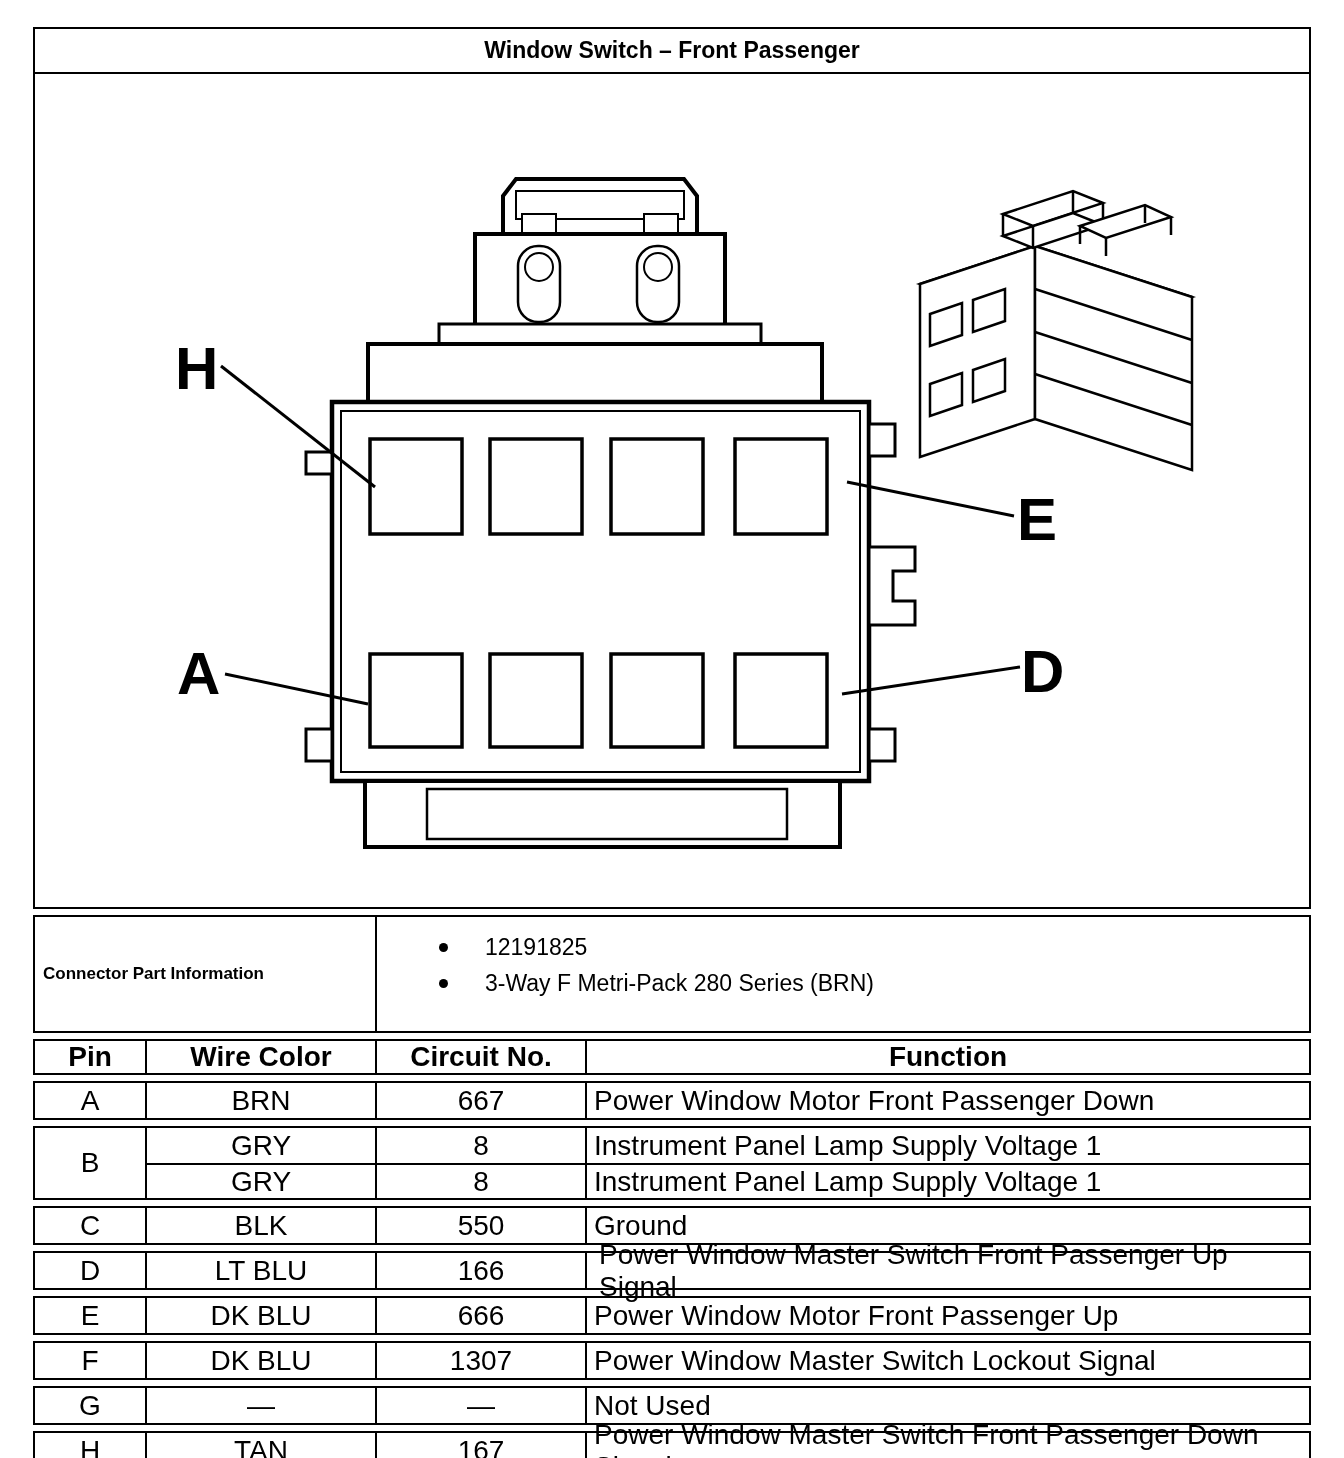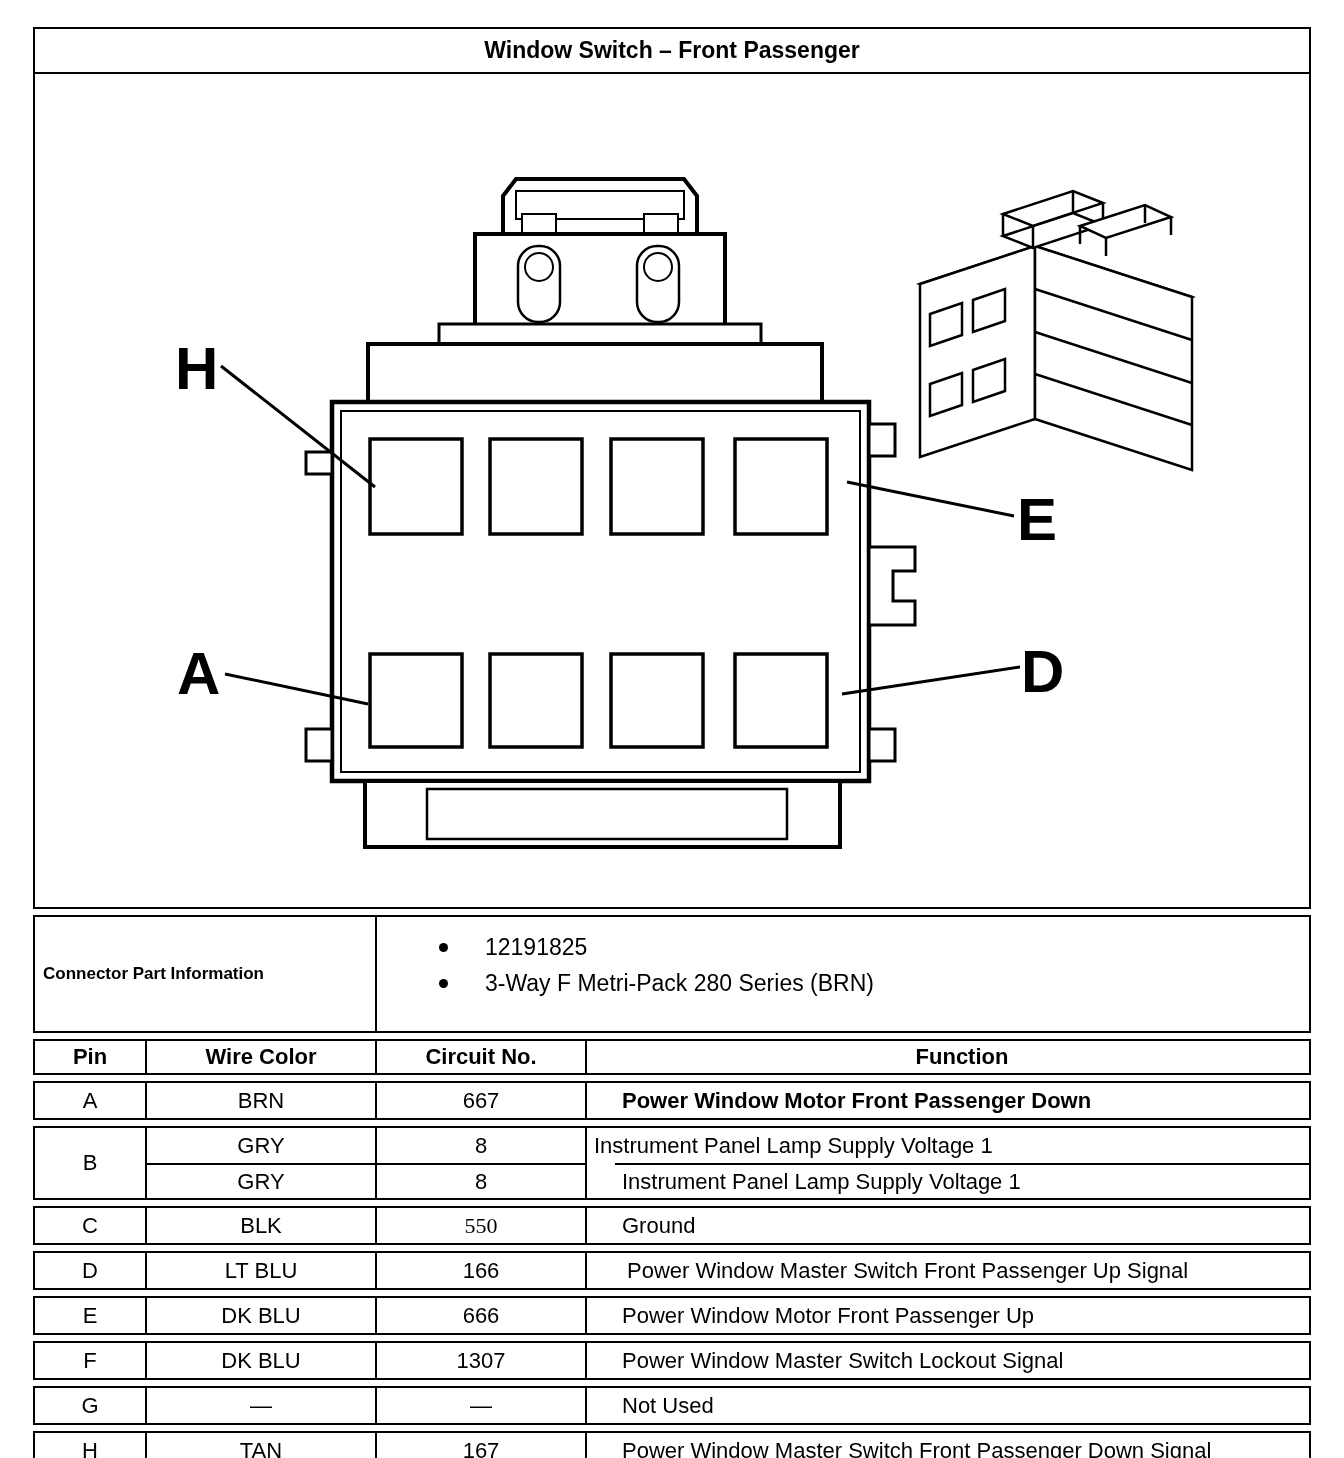--- a/index.html
+++ b/index.html
@@ -10,22 +10,22 @@
   .title-bar { height: 45px; border-bottom: 2px solid #000; display: flex; align-items: center; justify-content: center; font-weight: bold; font-size: 23px; }
   .diagram-area { height: 833px; overflow: hidden; }
   .cpi { margin-top: 6px; display: grid; grid-template-columns: 342px 1fr; height: 118px; }
   .cpi-label { border-right: 2px solid #000; display: flex; align-items: center; padding-left: 8px; font-weight: bold; font-size: 17px; }
   .cpi-list { list-style: none; margin: 12px 0 0 0; padding: 0 0 0 62px; font-size: 23px; }
   .cpi-list li { position: relative; padding-left: 46px; line-height: 36px; }
   .cpi-list li::before { content: ""; position: absolute; left: 0; top: 14px; width: 9px; height: 9px; border-radius: 50%; background: #000; }
   .grid-row { display: grid; grid-template-columns: 112px 230px 210px 1fr; }
   .header-row { margin-top: 6px; }
   .header-row .cell { height: 32px; font-weight: bold; }
-  .cell { display: flex; align-items: center; justify-content: center; border-right: 2px solid #000; font-size: 22px; text-align: center; }
-  .cell:last-child { border-right: none; margin-left: 28px; }
+  .cell { display: flex; align-items: center; justify-content: center; border-right: 2px solid #000; font-size: 28px; }
+  .cell:last-child { border-right: none; }
   .function-cell { border-right: none; justify-content: flex-start; padding-left: 7px; }
   .row-box { margin-top: 6px; }
   .cell.sub { border-top: 2px solid #000; }
 </style>
 </head>
 <body>
 
 <div class="page">
 
   <div class="box">
@@ -128,35 +128,35 @@
     <div class="cell">Wire Color</div>
     <div class="cell">Circuit No.</div>
     <div class="cell">Function</div>
   </div>
 
   <div id="pin-rows">
       <div class="box grid-row row-box" style="grid-template-rows: repeat(1, 35px);">
         <div class="cell pin-cell" style="grid-area: 1 / 1 / span 1;">A</div>
         <div class="cell wire-color-cell" style="grid-area: 1 / 2;">BRN</div>
         <div class="cell circuit-no-cell" style="grid-area: 1 / 3;">667</div>
-        <div class="cell function-cell" style="grid-area: 1 / 4; font-weight: bold;">Power Window Motor Front Passenger Down</div>
+        <div class="cell function-cell" style="grid-area: 1 / 4;">Power Window Motor Front Passenger Down</div>
       </div>
       <div class="box grid-row row-box" style="grid-template-rows: repeat(2, 35px);">
         <div class="cell pin-cell" style="grid-area: 1 / 1 / span 2;">B</div>
         <div class="cell wire-color-cell" style="grid-area: 1 / 2;">GRY</div>
         <div class="cell circuit-no-cell" style="grid-area: 1 / 3;">8</div>
         <div class="cell function-cell" style="grid-area: 1 / 4;">Instrument Panel Lamp Supply Voltage 1</div>
         <div class="cell wire-color-cell sub" style="grid-area: 2 / 2;">GRY</div>
         <div class="cell circuit-no-cell sub" style="grid-area: 2 / 3;">8</div>
         <div class="cell function-cell sub" style="grid-area: 2 / 4;">Instrument Panel Lamp Supply Voltage 1</div>
       </div>
       <div class="box grid-row row-box" style="grid-template-rows: repeat(1, 35px);">
         <div class="cell pin-cell" style="grid-area: 1 / 1 / span 1;">C</div>
         <div class="cell wire-color-cell" style="grid-area: 1 / 2;">BLK</div>
-        <div class="cell circuit-no-cell" style="grid-area: 1 / 3; font-family: Liberation Serif, serif;">550</div>
+        <div class="cell circuit-no-cell" style="grid-area: 1 / 3;">550</div>
         <div class="cell function-cell" style="grid-area: 1 / 4;">Ground</div>
       </div>
       <div class="box grid-row row-box" style="grid-template-rows: repeat(1, 35px);">
         <div class="cell pin-cell" style="grid-area: 1 / 1 / span 1;">D</div>
         <div class="cell wire-color-cell" style="grid-area: 1 / 2;">LT BLU</div>
         <div class="cell circuit-no-cell" style="grid-area: 1 / 3;">166</div>
         <div class="cell function-cell" style="grid-area: 1 / 4; padding-left: 12px;">Power Window Master Switch Front Passenger Up Signal</div>
       </div>
       <div class="box grid-row row-box" style="grid-template-rows: repeat(1, 35px);">
         <div class="cell pin-cell" style="grid-area: 1 / 1 / span 1;">E</div>

